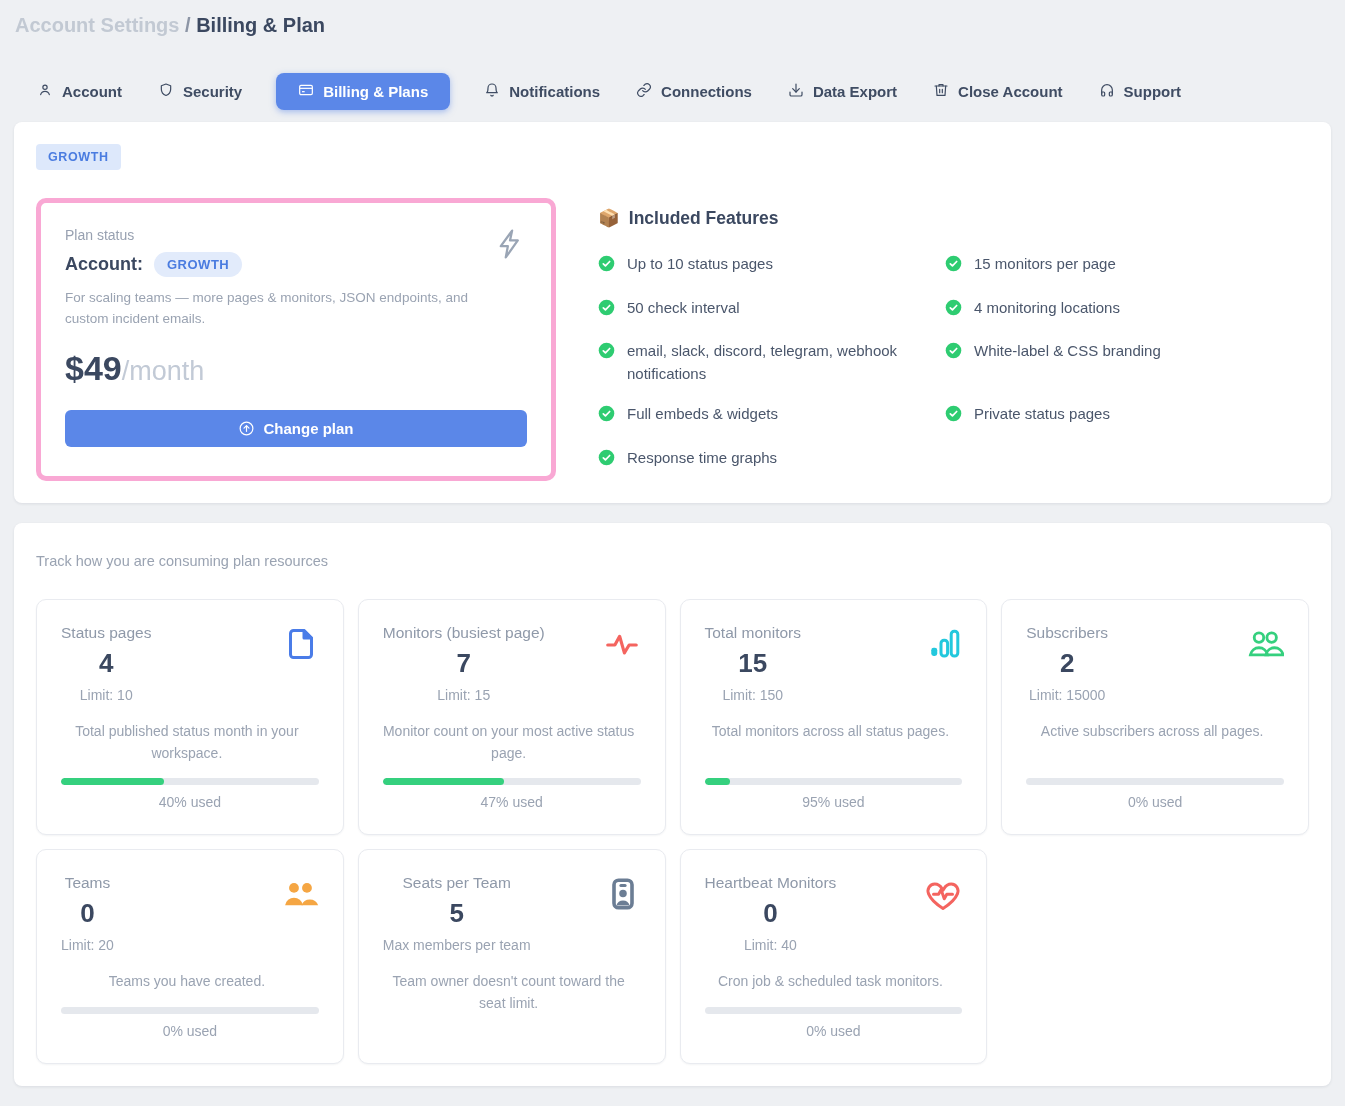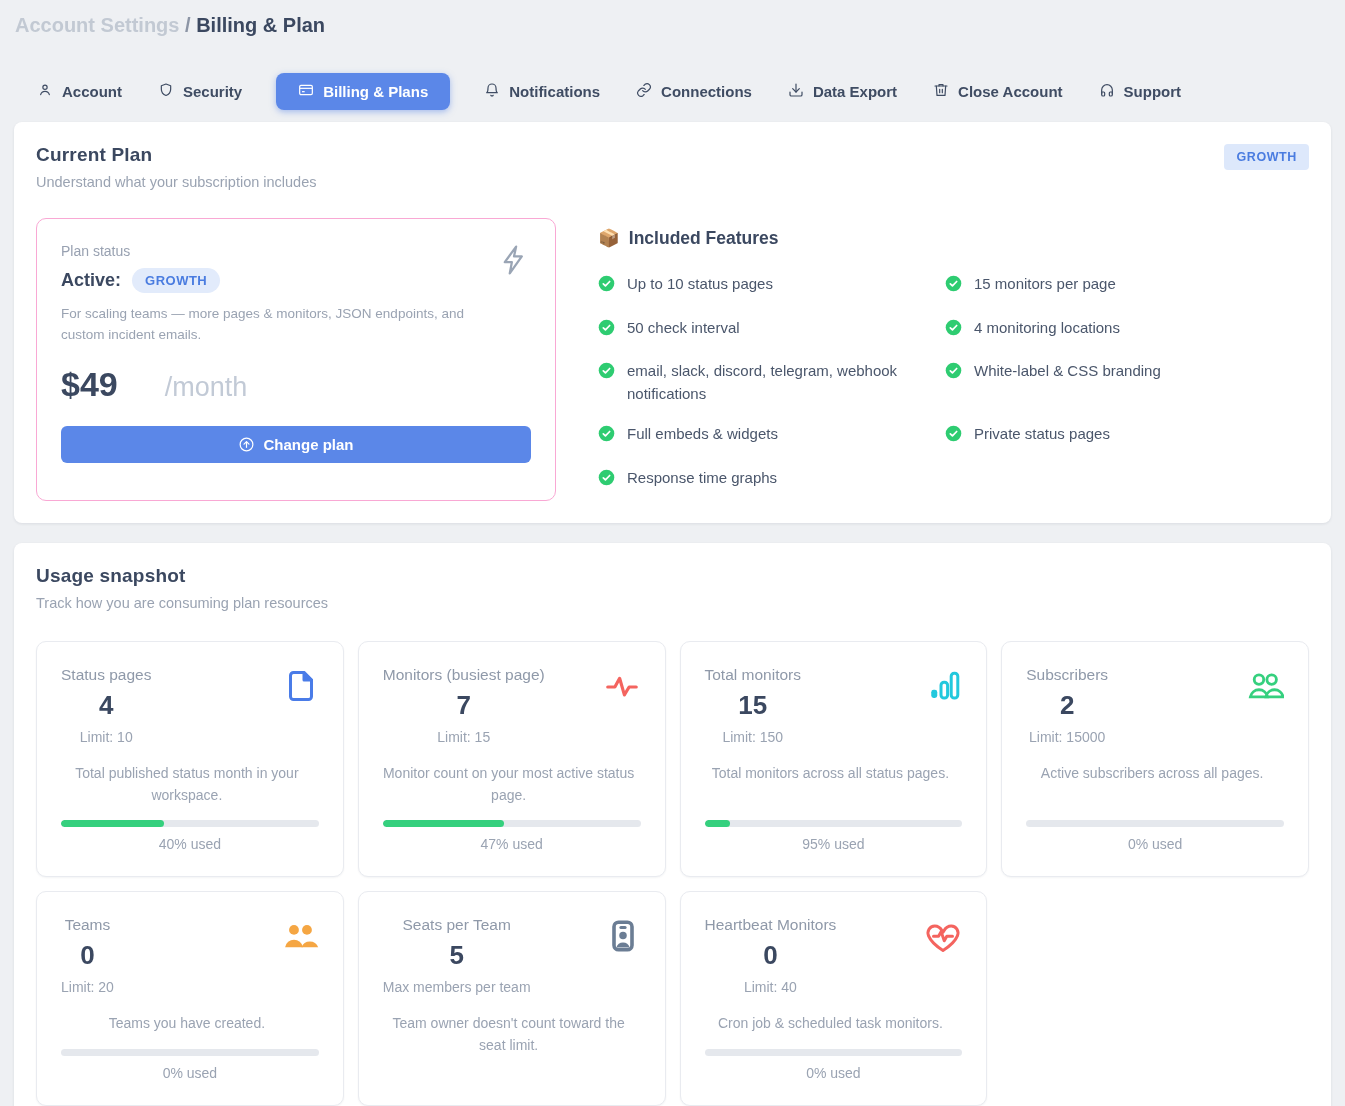--- a/index.html
+++ b/index.html
@@ -30,31 +30,31 @@
           padding: 22px; margin-top: 12px; }
   #usage-card { margin-top: 20px; }
   .card-header { display: flex; justify-content: space-between; align-items: flex-start; }
   .card-title { font-size: 19px; font-weight: 700; color: #3b4860; letter-spacing: .2px; }
   .card-subtitle { font-size: 14.5px; color: #9aa3b2; margin-top: 8px; }
   .plan-chip { background: #dde8fb; color: #4a7ce0; font-size: 12.5px; font-weight: 700;
                letter-spacing: .6px; padding: 6px 12px; border-radius: 4px; }
 
   
   .plan-body { display: flex; gap: 42px; margin-top: 28px; }
-  .status-card { width: 520px; flex: none; border: 1px solid #f9a8d4; border-radius: 10px;
+  .status-card { width: 520px; flex: none; border: 5px solid #f9a8d4; border-radius: 10px;
                  padding: 24px; position: relative; min-height: 283px; background: #fff; }
   .status-label { font-size: 14px; color: #98a1b1; }
   .status-row { display: flex; align-items: center; gap: 11px; margin-top: 9px; }
   .status-active { font-size: 18px; font-weight: 700; color: #3b4860; }
   .pill { background: #e2ebfb; color: #4a7ce0; font-size: 13px; font-weight: 600;
           letter-spacing: .5px; padding: 5px 13px; border-radius: 999px; }
   .status-desc { font-size: 13.5px; color: #9aa3b2; line-height: 1.55; margin-top: 11px; max-width: 425px; }
   .price-row { margin-top: 19px; }
   .price { font-size: 34px; font-weight: 700; color: #3b4860; }
-  .price-period { font-size: 27px; color: #c2cad6; font-weight: 400; margin-left: 47px; }
+  .price-period { font-size: 27px; color: #c2cad6; font-weight: 400; }
   .change-btn { margin-top: 22px; width: 100%; background: #5b87e8; color: #fff; border: none;
                 border-radius: 6px; height: 37px; font-size: 15px; font-weight: 600;
                 display: flex; align-items: center; justify-content: center; gap: 8px;
                 cursor: pointer; font-family: inherit; }
   .bolt { position: absolute; top: 24px; right: 24px; }
 
   .features { flex: 1; padding-top: 10px; }
   .features-heading { font-size: 17.5px; font-weight: 700; color: #3b4860;
                       display: flex; align-items: center; gap: 9px; }
   .features-grid { display: grid; grid-template-columns: 347px 1fr; row-gap: 18px; margin-top: 24px; }
@@ -145,35 +145,31 @@
     <span><svg viewBox="0 0 24 24" width="16" height="16" fill="none" stroke="currentColor" stroke-width="1.8" stroke-linecap="round" stroke-linejoin="round">
           <path d="M4 18v-6a8 8 0 0116 0v6"></path>
           <path d="M20 19a2 2 0 01-2 2h-1a1.5 1.5 0 01-1.5-1.5v-3A1.5 1.5 0 0117 15h3zM4 19a2 2 0 002 2h1a1.5 1.5 0 001.5-1.5v-3A1.5 1.5 0 007 15H4z"></path>
         </svg></span>
     <span>Support</span>
   </div>
 </div>
 
 <div class="card" id="current-plan-card">
   <div class="card-header">
-    <div>
-      <div class="card-title">Current Plan</div>
-      <div class="card-subtitle">Understand what your subscription includes</div>
-    </div>
     <span class="plan-chip">GROWTH</span>
   </div>
 
   <div class="plan-body">
     <div class="status-card">
       <div class="status-label">Plan status</div>
       <span class="bolt"><svg viewBox="0 0 24 24" width="34" height="34" fill="none" stroke="#9aa5b5" stroke-width="1.6" stroke-linejoin="round">
             <path d="M13.5 2.5L5.5 13.5h5L9 21.5l8.5-12h-5.5l1.5-7z"></path>
           </svg></span>
       <div class="status-row">
-        <span class="status-active">Active:</span>
+        <span class="status-active">Account:</span>
         <span class="pill">GROWTH</span>
       </div>
       <div class="status-desc">For scaling teams — more pages &amp; monitors, JSON endpoints, and custom incident emails.</div>
       <div class="price-row">
         <span class="price">$49</span><span class="price-period">/month</span>
       </div>
       <button class="change-btn">
         <span style="display:flex">
             <svg viewBox="0 0 24 24" width="17" height="17" fill="none" stroke="#fff" stroke-width="1.7" stroke-linecap="round" stroke-linejoin="round">
               <circle cx="12" cy="12" r="9"></circle>
@@ -254,21 +250,20 @@
                 <path d="M7.5 12.4l3 3 6-6.2" fill="none" stroke="#fff" stroke-width="2.4" stroke-linecap="round" stroke-linejoin="round"></path>
               </svg></span>
             <span>Response time graphs</span>
           </div>
       </div>
     </div>
   </div>
 </div>
 
 <div class="card" id="usage-card">
-  <div class="card-title">Usage snapshot</div>
   <div class="card-subtitle">Track how you are consuming plan resources</div>
 
   <div class="usage-grid">
 
     <div class="ucard">
       <div class="ucard-top">
         <div>
           <div class="ucard-title">Status pages</div>
           <div class="ucard-value">4</div>
           <div class="ucard-limit">Limit: 10</div>

